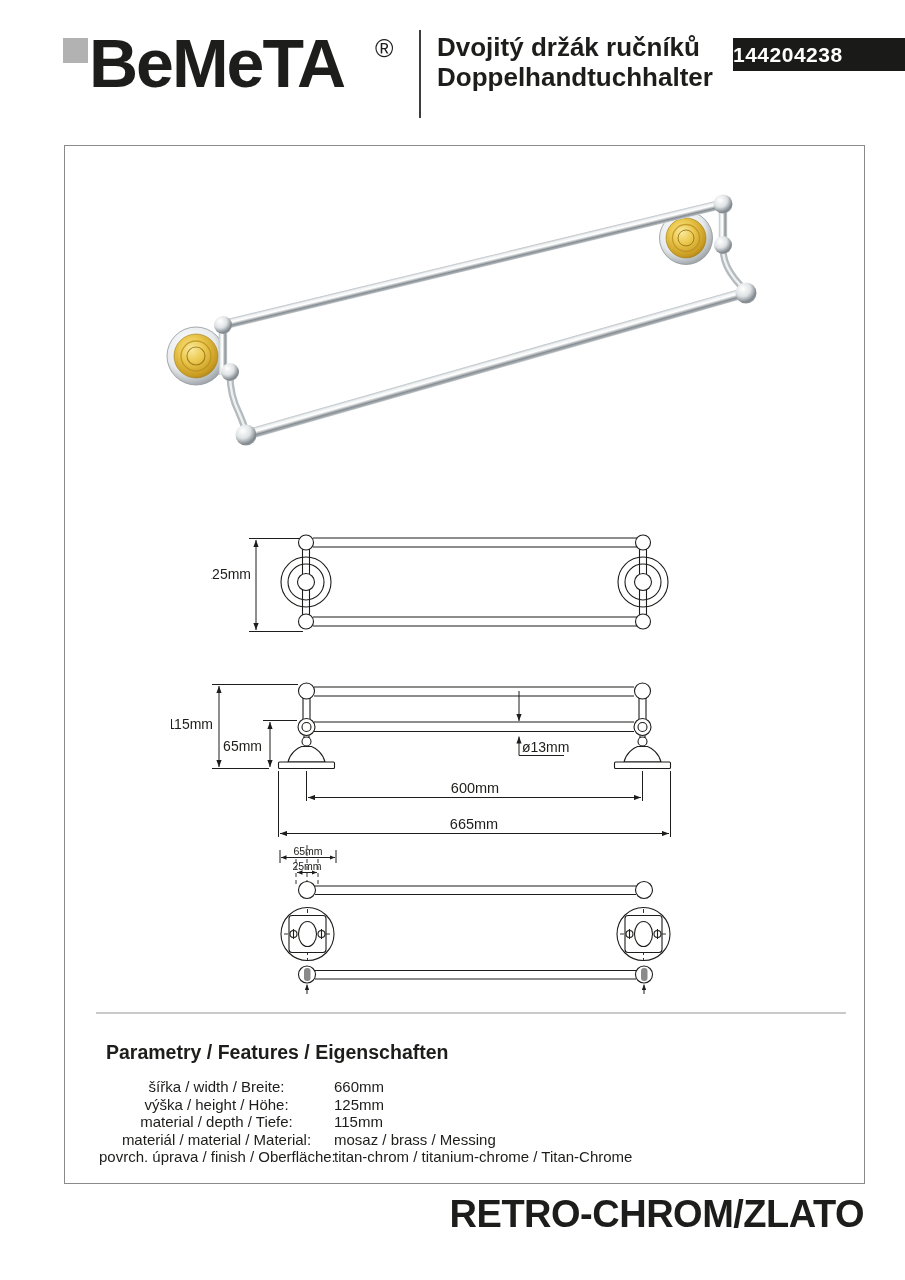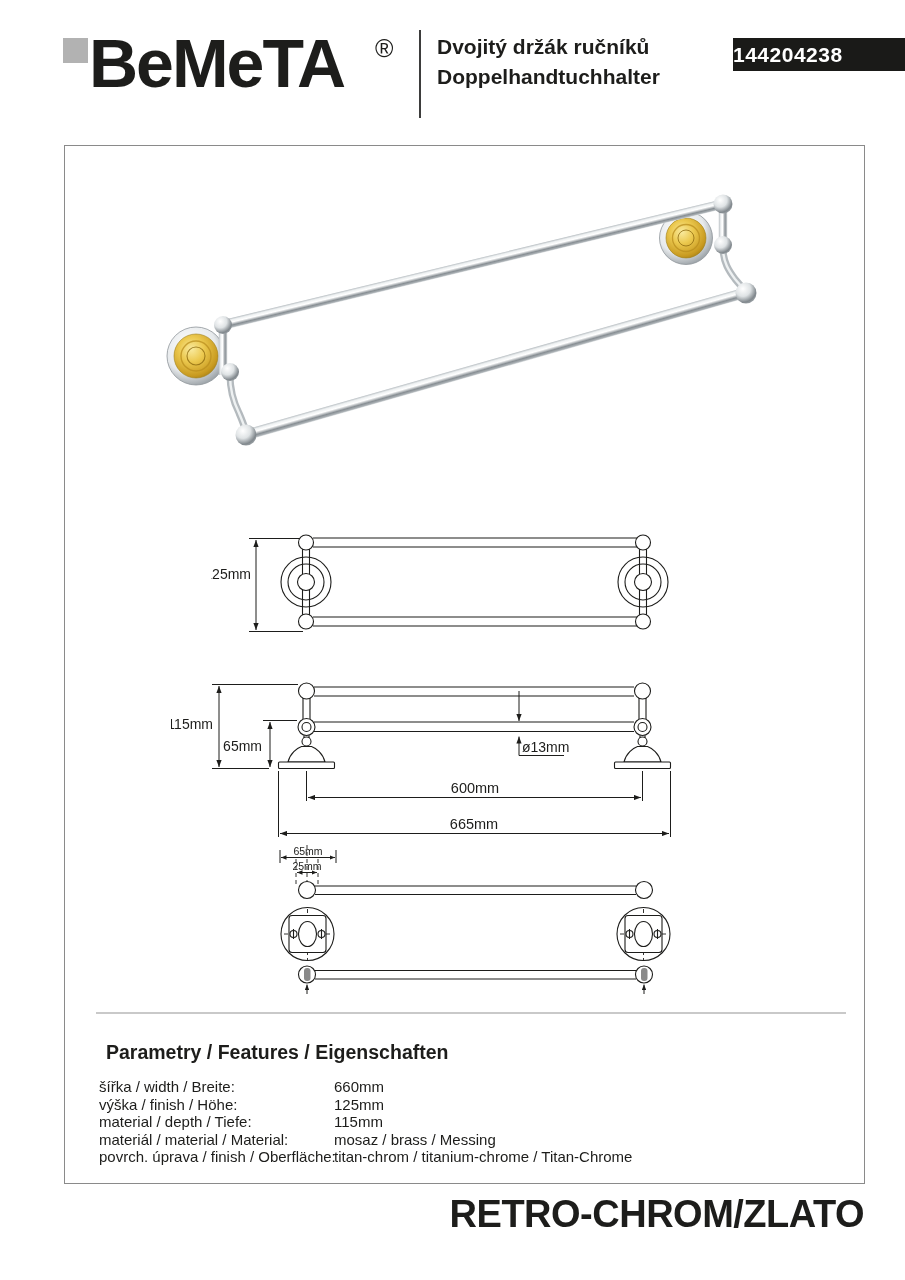--- a/index.html
+++ b/index.html
@@ -5,29 +5,29 @@
   html,body{margin:0;padding:0;background:#fff;}
   #page{position:relative;width:905px;height:1280px;background:#ffffff;overflow:hidden;
         font-family:"Liberation Sans",sans-serif;color:#1d1d1b;}
   .abs{position:absolute;}
   
   #logo-square{left:63px;top:38px;width:25px;height:25px;background:#b2b2b2;}
   #logo-text{left:89px;top:29px;font-size:68px;line-height:1;font-weight:bold;letter-spacing:-2px;}
   #logo-reg{left:375px;top:34px;font-size:25px;font-weight:normal;}
   #header-divider{left:419px;top:30px;width:2px;height:88px;background:#3d3d3c;}
   #titles{left:437px;top:32px;}
-  .title-line{font-size:21px;font-weight:bold;line-height:30px;white-space:nowrap;}
+  .title-line{font-size:26px;font-weight:bold;line-height:30px;white-space:nowrap;}
   #code-badge{left:733px;top:38px;width:172px;height:33px;background:#1a1a18;color:#fff;
               display:flex;align-items:center;justify-content:flex-start;
               font-size:21px;font-weight:bold;letter-spacing:.5px;}
   
   #main-box{left:64px;top:145px;width:799px;height:1037px;border:1px solid #8a8a8a;background:#fff;}
   #divider-gray{left:31px;top:866px;width:750px;height:2px;background:#c9c9c9;}
   #params-heading{left:33px;top:895px;font-size:19.5px;font-weight:bold;margin-left:8px;}
-  #params-rows{left:34px;top:932px;}
+  #params-rows{left:34px;top:932px;text-align:center;}
   .p-row{display:flex;font-size:15px;line-height:17.6px;white-space:nowrap;}
   .p-label{width:235px;}
   #series-name{right:41px;top:1193px;font-size:38px;font-weight:bold;letter-spacing:-.5px;white-space:nowrap;}
   svg text{font-family:"Liberation Sans",sans-serif;fill:#1d1d1b;}
   .dln{stroke:#1d1d1b;stroke-width:1.1;fill:none;}
   .dim{stroke:#1d1d1b;stroke-width:1;fill:none;}
   .dsh{stroke:#1d1d1b;stroke-width:.9;fill:none;stroke-dasharray:4 3;}
   .wfill{fill:#fff;stroke:#1d1d1b;stroke-width:1.1;}
 </style>
 </head>
@@ -249,21 +249,21 @@
     <div class="abs" id="divider-gray"></div>
 
     <div class="abs" id="params-heading">Parametry / Features / Eigenschaften</div>
 
     <div class="abs" id="params-rows">
       <div class="p-row">
         <span class="p-label">šířka / width / Breite:</span>
         <span class="p-value">660mm</span>
       </div>
       <div class="p-row">
-        <span class="p-label">výška / finish / Höhe:</span>
+        <span class="p-label">výška / height / Höhe:</span>
         <span class="p-value">125mm</span>
       </div>
       <div class="p-row">
         <span class="p-label">material / depth / Tiefe:</span>
         <span class="p-value">115mm</span>
       </div>
       <div class="p-row">
         <span class="p-label">materiál / material / Material:</span>
         <span class="p-value">mosaz / brass / Messing</span>
       </div>

